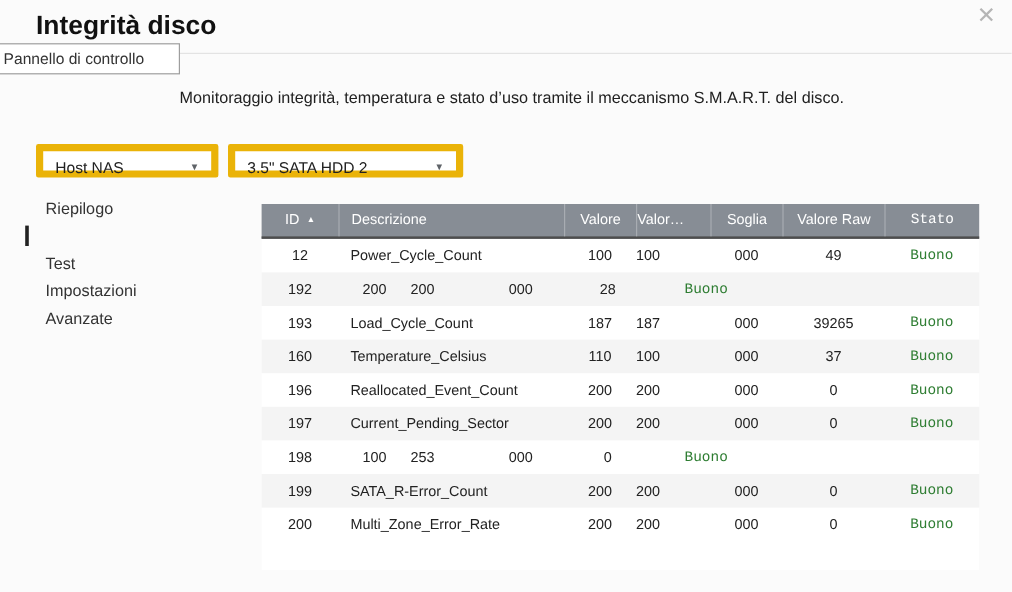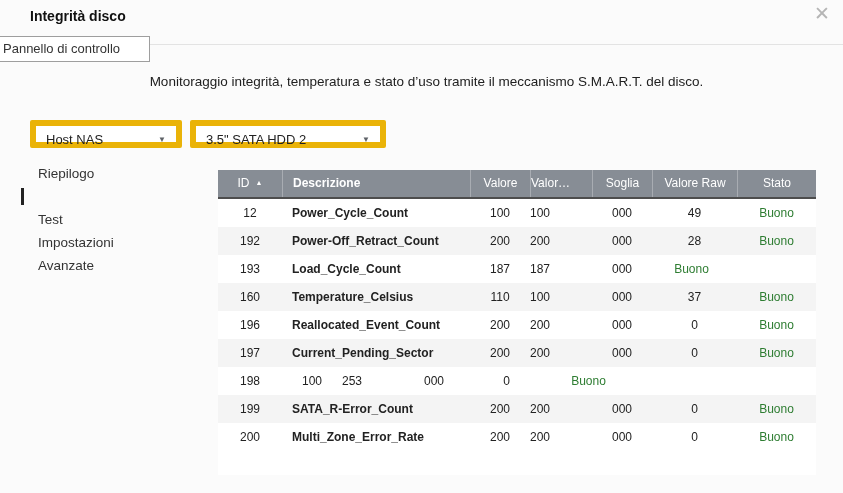--- a/index.html
+++ b/index.html
@@ -8,21 +8,21 @@
     background:#fbfbfb;
     width:843px;height:493px;overflow:hidden;
     color:#222;
     -webkit-font-smoothing:antialiased;
   }
   .screen{position:relative;width:843px;height:493px;background:#fbfbfb;}
 
   
   .page-title{
     position:absolute;left:30px;top:8px;
-    font-size:14px;font-weight:bold;color:#111;
+    font-size:22px;font-weight:bold;color:#111;
   }
   .close-btn{
     position:absolute;right:9px;top:2px;
     font-size:19px;color:#b5b5b5;cursor:pointer;
     width:24px;height:24px;text-align:center;line-height:24px;
     font-weight:300;
   }
 
   
   .tab-line{
@@ -85,26 +85,26 @@
   }
   .hcell{box-sizing:border-box;overflow:hidden;white-space:nowrap;cursor:pointer;}
   .hcell + .hcell{border-left:1px solid rgba(255,255,255,0.28);}
   .sort-arrow{font-size:7px;margin-left:6px;position:relative;top:-2px;}
   .trow{display:flex;height:28px;line-height:28px;font-size:12px;color:#222;}
   .tbody .trow:nth-child(even){background:#f4f4f4;}
   .tcell{box-sizing:border-box;overflow:hidden;white-space:nowrap;}
   .stato{color:var(--status-good,#2e7d32);}
 
   .c0{width:64px;text-align:center;}
-  .c1{width:188px;text-align:left;padding-left:10px;font-weight:bold;}
+  .c1{width:188px;text-align:left;padding-left:10px;}
   .c2{width:60px;text-align:center;}
   .c3{width:62px;text-align:left;}
   .c4{width:60px;text-align:center;}
   .c5{width:85px;text-align:center;}
-  .c6{width:79px;text-align:center;}
+  .c6{width:79px;text-align:center;font-family:Liberation Mono, monospace;}
 </style>
 </head>
 <body>
 
 <div class="screen">
 
   <div class="page-title">Integrità disco</div>
   <div class="close-btn">✕</div>
 
   <div class="tab-line"></div>
@@ -144,33 +144,33 @@
           <div class="tcell c0">12</div>
           <div class="tcell c1">Power_Cycle_Count</div>
           <div class="tcell c2">100</div>
           <div class="tcell c3">100</div>
           <div class="tcell c4">000</div>
           <div class="tcell c5">49</div>
           <div class="tcell c6 stato">Buono</div>
         </div>
         <div class="trow">
           <div class="tcell c0">192</div>
-          <div class="tcell c1">Power-Off_Retract_Count</div>
           <div class="tcell c2">200</div>
           <div class="tcell c3">200</div>
           <div class="tcell c4">000</div>
           <div class="tcell c5">28</div>
           <div class="tcell c6 stato">Buono</div>
         </div>
         <div class="trow">
           <div class="tcell c0">193</div>
           <div class="tcell c1">Load_Cycle_Count</div>
           <div class="tcell c2">187</div>
           <div class="tcell c3">187</div>
           <div class="tcell c4">000</div>
+          <div class="tcell c5">39265</div>
           <div class="tcell c6 stato">Buono</div>
         </div>
         <div class="trow">
           <div class="tcell c0">160</div>
           <div class="tcell c1">Temperature_Celsius</div>
           <div class="tcell c2">110</div>
           <div class="tcell c3">100</div>
           <div class="tcell c4">000</div>
           <div class="tcell c5">37</div>
           <div class="tcell c6 stato">Buono</div>

